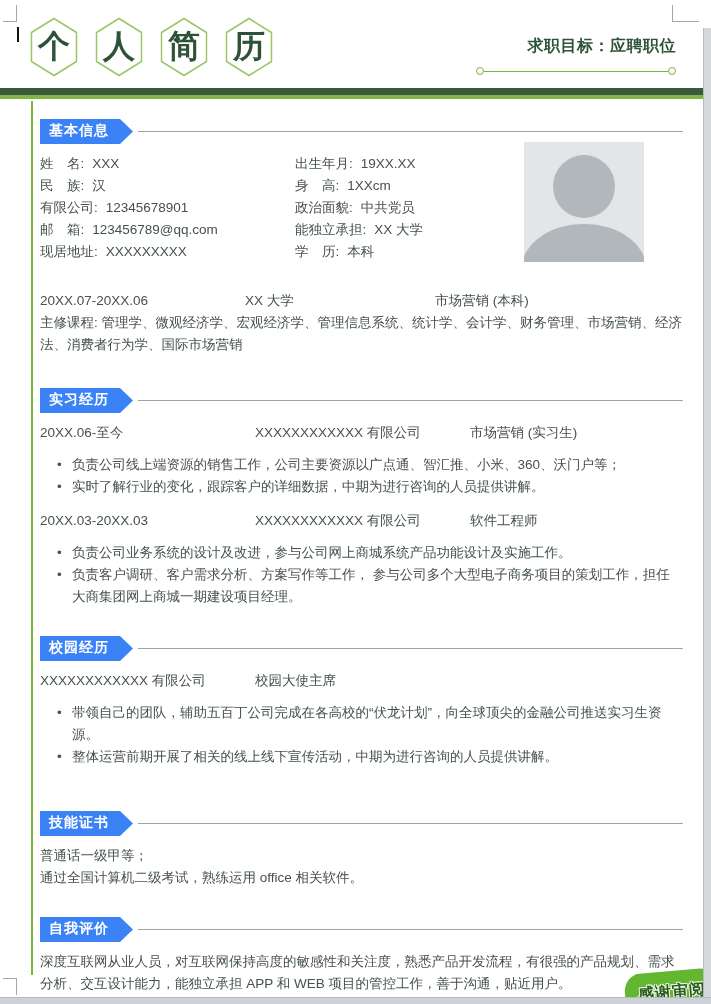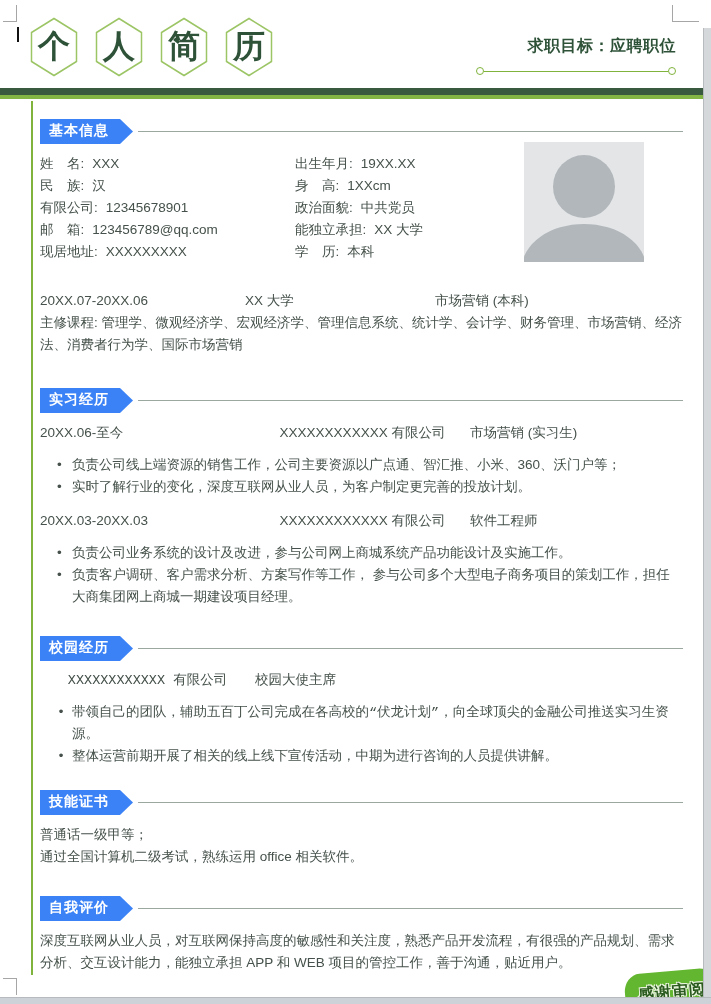--- a/index.html
+++ b/index.html
@@ -56,33 +56,33 @@
   .photo { position:absolute; left:524px; top:142px; width:120px; height:120px;
     background:#e3e5e6; overflow:hidden; }
   .photo .head { position:absolute; left:29px; top:13px; width:62px; height:63px;
     background:#b2b7bc; border-radius:50%; }
   .photo .shoulders { position:absolute; left:-2px; top:82px; width:124px; height:80px;
     background:#b2b7bc; border-radius:62px 62px 0 0 / 44px 44px 0 0; }
 
   
   .entry-row { display:flex; white-space:nowrap; }
   .e-date { width:215px; flex:none; }
-  .e-org  { width:215px; flex:none;text-align:center; }
+  .e-org  { width:215px; flex:none; }
   .edu-date { width:205px; flex:none; }
   .edu-school { width:190px; flex:none; }
   ul.bullets { list-style:none; margin:10px; padding-left:22px; }
   ul.bullets li { position:relative; line-height:22px; }
   ul.bullets li::before { content:"•"; position:absolute; left:-15px; top:0; color:#45514a; }
   .entry + .entry { margin-top:12px; }
 
   .m-basic  { margin-top:20px; }
   .m-edu    { margin-top:27px; }
   .m-intern { margin-top:32px; }
-  .m-campus { margin-top:28px;font-family:Liberation Mono, monospace; }
-  .m-skills { margin-top:22px; }
+  .m-campus { margin-top:28px; }
+  .m-skills { margin-top:43px; }
   .m-eval   { margin-top:28px; }
 
   
   .stamp { position:absolute; right:-8px; bottom:-9px; width:94px; height:42px;
     background:#63b62f; border-radius:16px 20px 12px 18px / 18px 14px 20px 12px;
     transform:rotate(-5deg); display:flex; align-items:center; justify-content:center;
     color:#2c5b20; font-weight:bold; font-size:16px; letter-spacing:1px;
     text-shadow:-1px -1px 0 #eaf5df, 1px -1px 0 #eaf5df, -1px 1px 0 #eaf5df, 1px 1px 0 #eaf5df; }
 </style>
 </head>
@@ -210,21 +210,21 @@
       </div>
       <div class="sec-body">
         <div class="entry">
           <div class="entry-row">
             <span class="e-date">20XX.06-至今</span>
             <span class="e-org">XXXXXXXXXXXX 有限公司</span>
             <span>市场营销 (实习生)</span>
           </div>
           <ul class="bullets">
             <li>负责公司线上端资源的销售工作，公司主要资源以广点通、智汇推、小米、360、沃门户等；</li>
-            <li>实时了解行业的变化，深度互联网从业人员，为客户制定更完善的投放计划。</li>
+            <li>实时了解行业的变化，跟踪客户的详细数据，中期为进行咨询的人员提供讲解。</li>
           </ul>
         </div>
         <div class="entry">
           <div class="entry-row">
             <span class="e-date">20XX.03-20XX.03</span>
             <span class="e-org">XXXXXXXXXXXX 有限公司</span>
             <span>软件工程师</span>
           </div>
           <ul class="bullets">
             <li>负责公司业务系统的设计及改进，参与公司网上商城系统产品功能设计及实施工作。</li>

